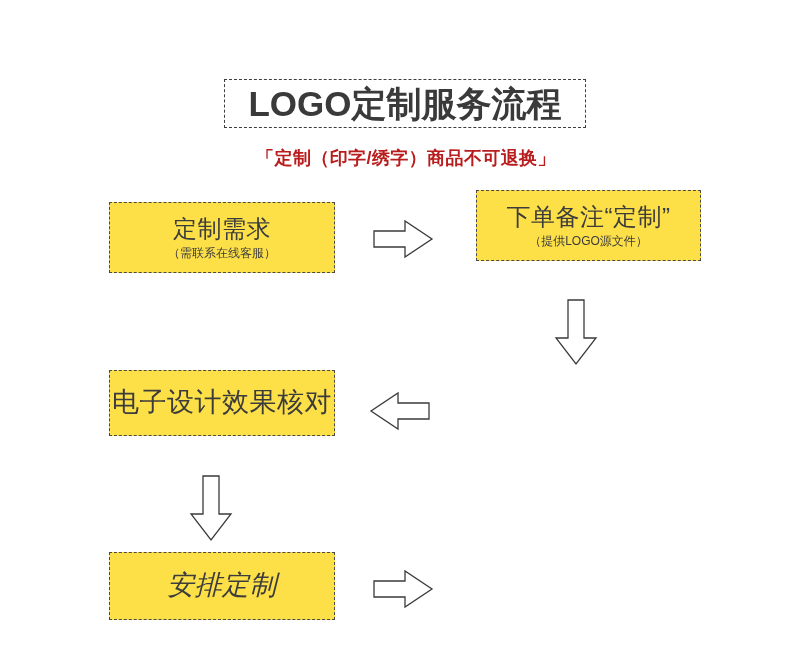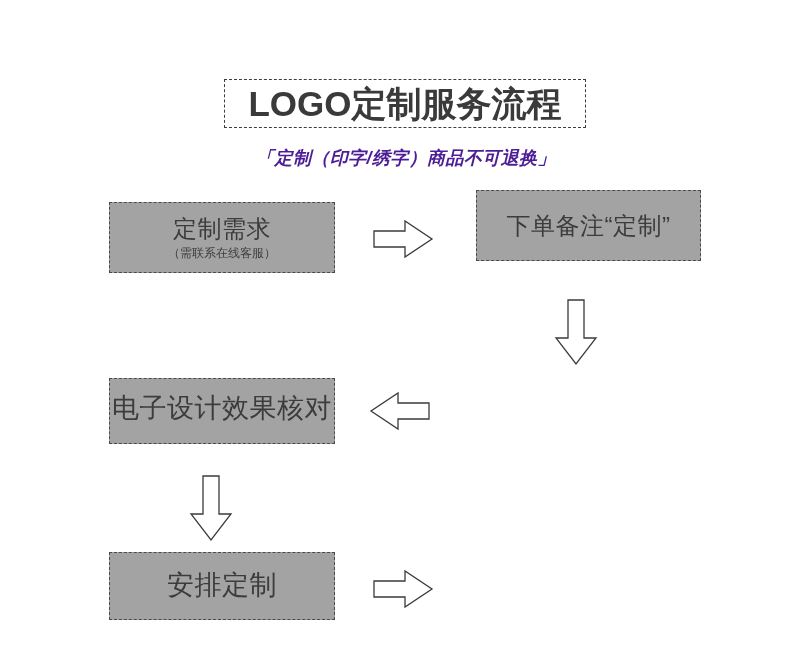--- a/index.html
+++ b/index.html
@@ -45,36 +45,35 @@
   }
 
   .subtitle {
     position: absolute;
     left: 0;
     top: 146px;
     width: 764px;
     text-align: center;
     font-size: 18px;
     font-weight: bold;
-    color: #4c1d95;
+    color: #b91c1c;
     letter-spacing: 0.4px;
     white-space: nowrap;
-    font-style: italic;
   }
 
   
   .fbox {
     position: absolute;
     box-sizing: border-box;
     border: 1.5px dashed #4a4a4a;
     display: flex;
     flex-direction: column;
     align-items: center;
     justify-content: center;
-    background: #a3a3a3;
+    background: #fde047;
   }
   .fbox .line1 {
     font-size: 24px;
     color: #3c3c3c;
     line-height: 1.15;
     white-space: nowrap;
     letter-spacing: 0.5px;
   }
   .fbox .line2 {
     font-size: 12px;
@@ -85,23 +84,23 @@
     letter-spacing: 0px;
   }
   .fbox.single .line1 {
     font-size: 27px;
     letter-spacing: 0.5px;
   }
 
   
   #box-1 { left: 85px;  top: 202px; width: 226px; height: 71px; }
   #box-2 { left: 452px; top: 190px; width: 225px; height: 71px; }
-  #box-3 { left: 85px;  top: 378px; width: 226px; height: 66px; font-family: Liberation Mono, monospace; }
+  #box-3 { left: 85px;  top: 370px; width: 226px; height: 66px; }
   #box-4 { left: 452px; top: 378px; width: 225px; height: 66px; }
-  #box-5 { left: 85px;  top: 552px; width: 226px; height: 68px; }
+  #box-5 { left: 85px;  top: 552px; width: 226px; height: 68px; font-style: italic; }
   #box-6 { left: 452px; top: 552px; width: 225px; height: 68px; }
 
   
   .arrow {
     position: absolute;
   }
   .arrow svg { display: block; }
 
   #arrow-1 { left: 348px; top: 218px; }
   #arrow-2 { left: 527px; top: 298px; }
@@ -120,20 +119,21 @@
 
   <div class="subtitle">「定制（印字/绣字）商品不可退换」</div>
 
   <div class="fbox" id="box-1">
     <div class="line1">定制需求</div>
     <div class="line2">（需联系在线客服）</div>
   </div>
 
   <div class="fbox" id="box-2">
     <div class="line1">下单备注“定制”</div>
+    <div class="line2">（提供LOGO源文件）</div>
   </div>
 
   <div class="fbox single" id="box-3">
     <div class="line1">电子设计效果核对</div>
   </div>
 
 
   <div class="fbox single" id="box-5">
     <div class="line1">安排定制</div>
   </div>

